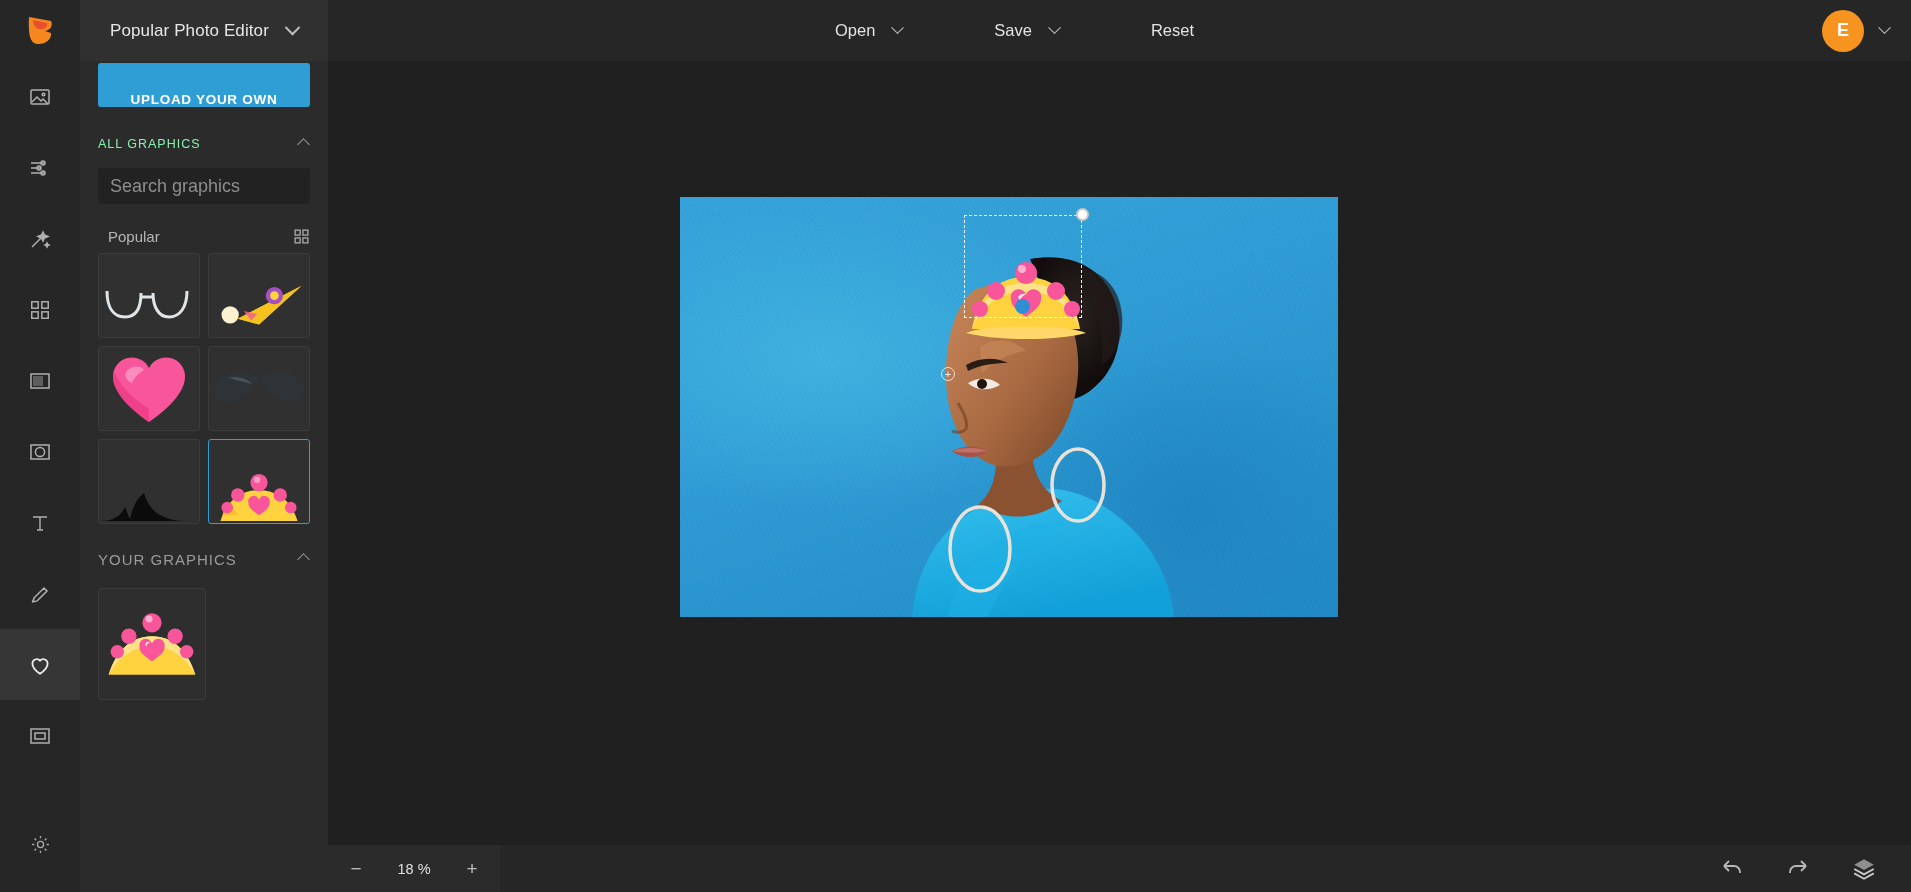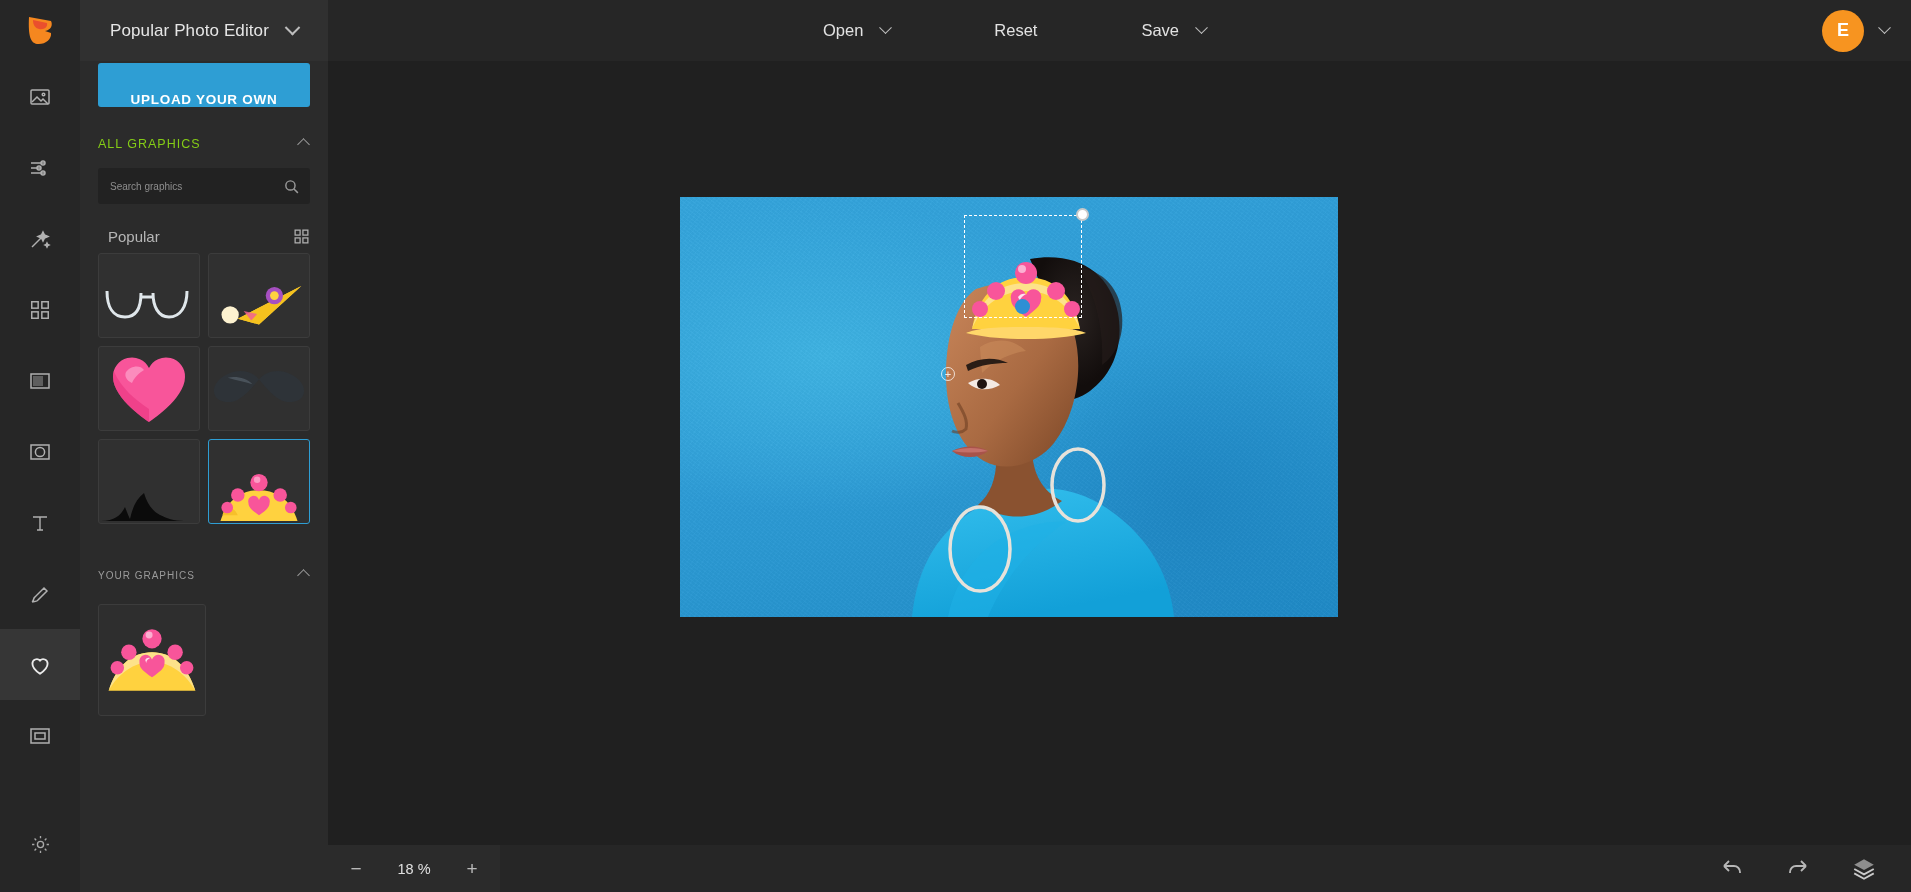--- a/index.html
+++ b/index.html
@@ -26,21 +26,21 @@
     background: #303030;
     display: flex; align-items: center; justify-content: center; gap: 18px;
     font-size: 17px; color: #e6e6e6; letter-spacing: .1px;
   }
   .chev {
     width: 11px; height: 11px; border-right: 2px solid #bdbdbd; border-bottom: 2px solid #bdbdbd;
     transform: rotate(45deg) translate(-2px,-2px); display: inline-block;
   }
   .chev.sm { width: 9px; height: 9px; border-width: 1.6px; }
   .topbar-center {
-    flex: 1; display: flex; align-items: center; justify-content: center; gap: 16px;
+    flex: 1; display: flex; align-items: center; justify-content: center; gap: 4px;
   }
   .tb-item {
     display: flex; align-items: center; gap: 18px;
     font-size: 16.5px; color: #e2e2e2; padding: 0 44px; height: 61px; line-height: 61px;
     cursor: default;
   }
   .topbar-right {
     width: 210px; display: flex; align-items: center; justify-content: flex-end;
     gap: 16px; padding-right: 22px;
   }
@@ -77,51 +77,51 @@
     width: 19px; height: 19px; border-radius: 50%; background: #4d4d4d; color: #c9c9c9;
     font-size: 12px; display: flex; align-items: center; justify-content: center;
   }
   .upload-btn {
     margin: 2px 18px 0 18px; height: 44px; background: #2e9ed4; border-radius: 3px;
     display: flex; align-items: flex-end; justify-content: center;
     color: #fff; font-size: 13.5px; font-weight: bold; letter-spacing: .7px;
   }
   .section-head {
     margin: 26px 18px 0 18px; height: 22px; display: flex; align-items: center;
-    justify-content: space-between; font-size: 12.5px; letter-spacing: 1px; color: #84cc16;
+    justify-content: space-between; font-size: 12.5px; letter-spacing: 1px; color: #86efac;
   }
   .caret-up {
     width: 9px; height: 9px; border-left: 1.6px solid #9a9a9a; border-top: 1.6px solid #9a9a9a;
     transform: rotate(45deg); margin-right: 2px;
   }
   .search-wrap {
     margin: 13px 18px 0 18px; height: 36px; background: #222; border-radius: 3px;
     display: flex; align-items: center; padding: 0 10px 0 12px;
   }
   .search-wrap input {
     flex: 1; background: transparent; border: none; outline: none;
-    color: #cfcfcf; font-size: 10px; font-family: "Liberation Sans", sans-serif;
+    color: #cfcfcf; font-size: 18px; font-family: "Liberation Sans", sans-serif;
   }
   .search-wrap input::placeholder { color: #8e8e8e; }
   .grid-head {
     margin: 24px 18px 8px 28px; display: flex; align-items: center; justify-content: space-between;
   }
   .grid-head .lbl { font-size: 15px; color: #b6b6b6; }
   .thumb-grid {
     margin: 0 18px; display: grid; grid-template-columns: 1fr 1fr; gap: 8px;
   }
   .thumb {
     height: 85px; background: #303030; border: 1px solid #3c3c3c; border-radius: 3px;
     display: flex; align-items: center; justify-content: center; overflow: hidden;
   }
   .thumb.selected { border: 1.5px solid #2e9ed4; }
   .thumb.clipped-top { align-items: flex-end; }
   .your-graphics-head {
-    margin: 40px 18px 0 18px; height: 22px; display: flex; align-items: center;
-    justify-content: space-between; font-size: 10px; letter-spacing: 1px; color: #9a9a9a; text-align: center;
+    margin: 24px 18px 0 18px; height: 22px; display: flex; align-items: center;
+    justify-content: space-between; font-size: 15px; letter-spacing: 1px; color: #9a9a9a; text-align: center;
   }
   .your-grid { margin: 18px 18px 0 18px; display: grid; grid-template-columns: 1fr 1fr; gap: 8px; }
   .your-thumb {
     height: 112px; background: #2e2e2e; border: 1px solid #3c3c3c; border-radius: 3px;
     display: flex; align-items: center; justify-content: center;
   }
 
   
   .props {
     position: absolute; top: 61px; left: 328px; width: 257px; height: 321px;
@@ -253,25 +253,25 @@
       <span>Popular Photo Editor</span>
       <span class="chev"></span>
     </div>
 
     <div class="topbar-center">
       <div class="tb-item">
         <span>Open</span>
         <span class="chev sm"></span>
       </div>
       <div class="tb-item">
-        <span>Reset</span>
-      </div>
-      <div class="tb-item">
         <span>Save</span>
         <span class="chev sm"></span>
+      </div>
+      <div class="tb-item">
+        <span>Reset</span>
       </div>
     </div>
 
     <div class="topbar-right">
       <div class="avatar">
         <span>E</span>
       </div>
       <span class="chev sm"></span>
     </div>
   </div>

